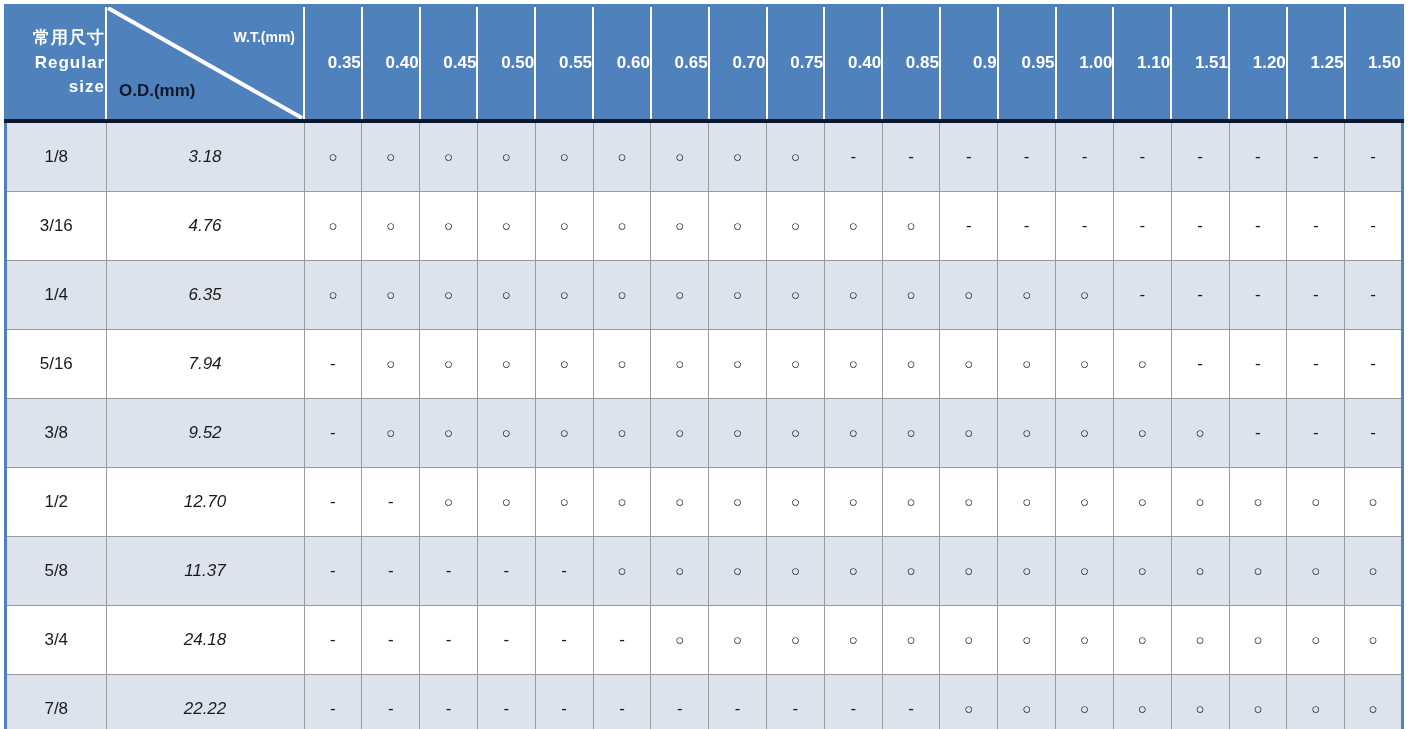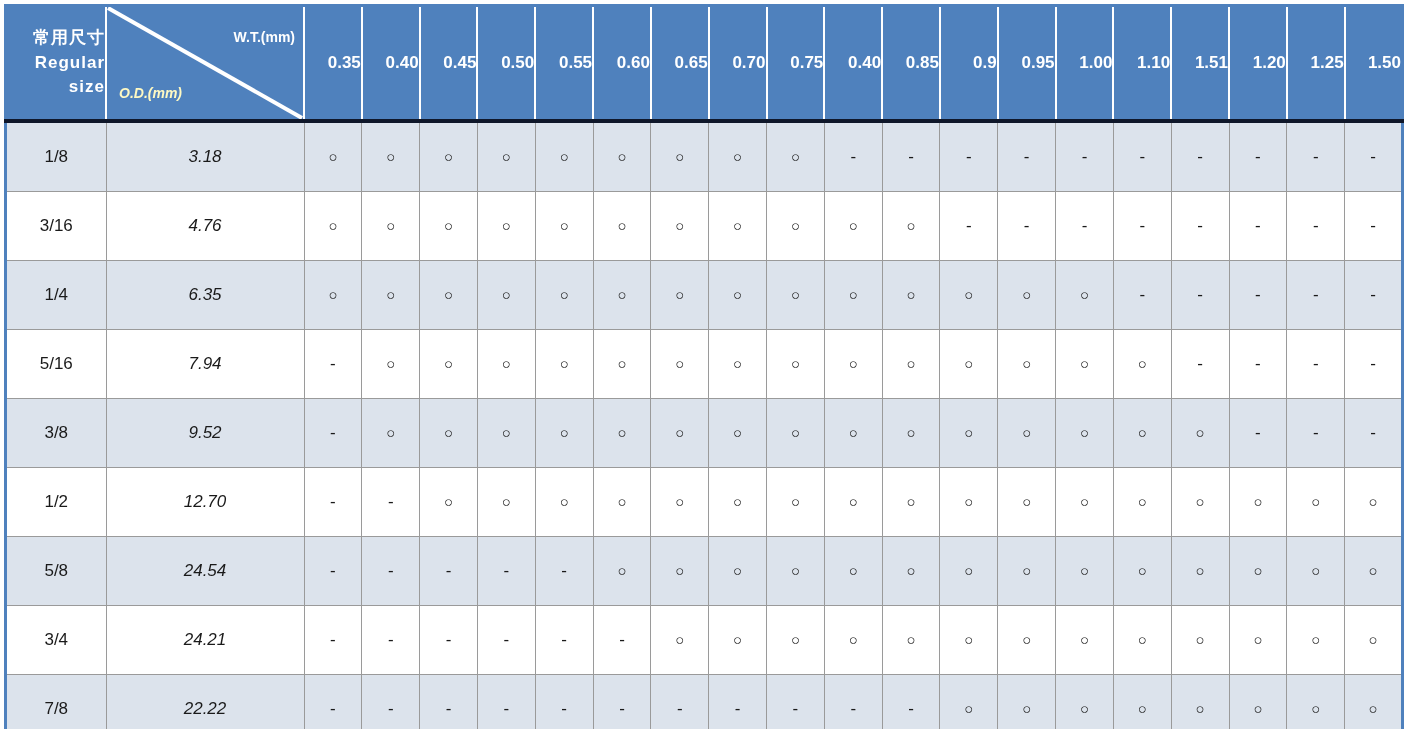--- a/index.html
+++ b/index.html
@@ -89,25 +89,24 @@
     top: 22px;
     font-size: 14px;
     font-weight: bold;
     color: #ffffff;
     white-space: nowrap;
   }
   .diag-od {
     position: absolute;
     left: 12px;
     bottom: 18px;
-    font-size: 14px;
+    font-size: 17px;
     font-weight: bold;
-    color: #fef9c3;
+    color: #0f172a;
     white-space: nowrap;
-    font-style: italic;
   }
 
   th.wt-col {
     font-size: 17px;
   }
 
   
   table.size-table tbody td {
     text-align: center;
     vertical-align: middle;
@@ -332,21 +331,21 @@
           <td class="cell-mark"><span class="mark-circle">○</span></td>
           <td class="cell-mark"><span class="mark-circle">○</span></td>
           <td class="cell-mark"><span class="mark-circle">○</span></td>
           <td class="cell-mark"><span class="mark-circle">○</span></td>
           <td class="cell-mark"><span class="mark-circle">○</span></td>
           <td class="cell-mark"><span class="mark-circle">○</span></td>
           <td class="cell-mark"><span class="mark-circle">○</span></td>
         </tr>
         <tr class="shade">
           <td class="col-regular">5/8</td>
-          <td class="col-od">24.54</td>
+          <td class="col-od">11.37</td>
           <td class="cell-mark"><span class="mark-dash">-</span></td>
           <td class="cell-mark"><span class="mark-dash">-</span></td>
           <td class="cell-mark"><span class="mark-dash">-</span></td>
           <td class="cell-mark"><span class="mark-dash">-</span></td>
           <td class="cell-mark"><span class="mark-dash">-</span></td>
           <td class="cell-mark"><span class="mark-circle">○</span></td>
           <td class="cell-mark"><span class="mark-circle">○</span></td>
           <td class="cell-mark"><span class="mark-circle">○</span></td>
           <td class="cell-mark"><span class="mark-circle">○</span></td>
           <td class="cell-mark"><span class="mark-circle">○</span></td>
@@ -355,21 +354,21 @@
           <td class="cell-mark"><span class="mark-circle">○</span></td>
           <td class="cell-mark"><span class="mark-circle">○</span></td>
           <td class="cell-mark"><span class="mark-circle">○</span></td>
           <td class="cell-mark"><span class="mark-circle">○</span></td>
           <td class="cell-mark"><span class="mark-circle">○</span></td>
           <td class="cell-mark"><span class="mark-circle">○</span></td>
           <td class="cell-mark"><span class="mark-circle">○</span></td>
         </tr>
         <tr class="plain">
           <td class="col-regular">3/4</td>
-          <td class="col-od">24.21</td>
+          <td class="col-od">24.18</td>
           <td class="cell-mark"><span class="mark-dash">-</span></td>
           <td class="cell-mark"><span class="mark-dash">-</span></td>
           <td class="cell-mark"><span class="mark-dash">-</span></td>
           <td class="cell-mark"><span class="mark-dash">-</span></td>
           <td class="cell-mark"><span class="mark-dash">-</span></td>
           <td class="cell-mark"><span class="mark-dash">-</span></td>
           <td class="cell-mark"><span class="mark-circle">○</span></td>
           <td class="cell-mark"><span class="mark-circle">○</span></td>
           <td class="cell-mark"><span class="mark-circle">○</span></td>
           <td class="cell-mark"><span class="mark-circle">○</span></td>

